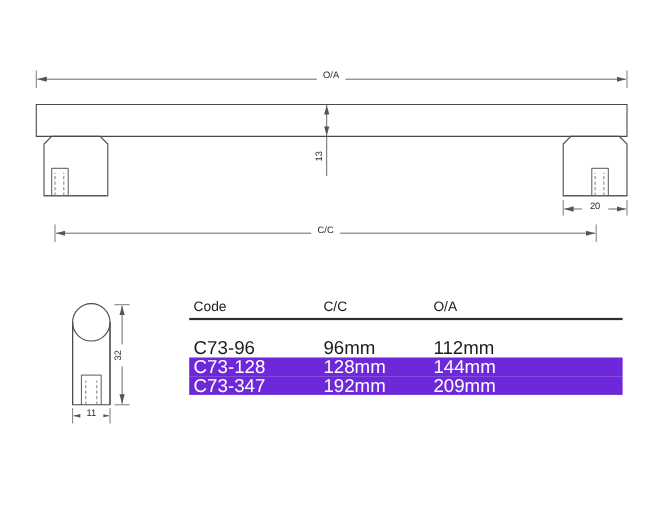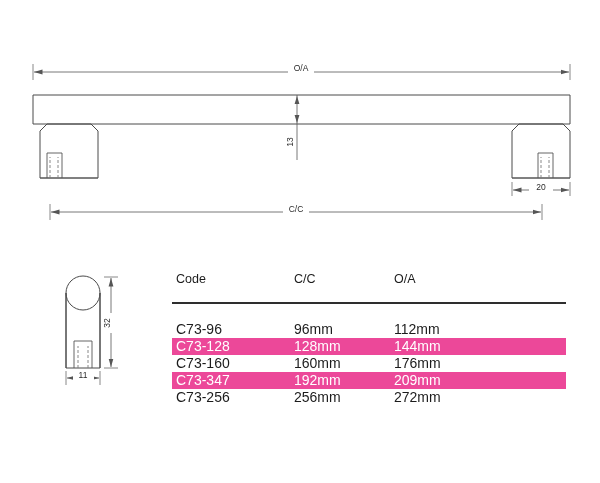--- a/index.html
+++ b/index.html
@@ -71,37 +71,37 @@
   table.spec {
     border-collapse: collapse;
     width: 394px;
     table-layout: fixed;
   }
   table.spec th {
     text-align: left;
     font-weight: normal;
     font-size: 12.5px;
     color: #1c1c1c;
-    padding: 0 0 16px 4px;
+    padding: 0 0 3px 4px;
     font-family: "Liberation Sans", sans-serif;
   }
   table.spec thead tr {
     border-bottom: 2.5px solid #2e2e2e;
   }
   table.spec td {
-    font-size: 14px;
+    font-size: 17px;
     color: #1c1c1c;
     padding: 1px 0 1px 4px;
     height: 15px;
     line-height: 15px;
     font-family: "Liberation Sans", sans-serif;
     white-space: nowrap;
   }
   table.spec tr.band td {
-    background: #ec4899;
+    background: #6d28d9;
     color: #ffffff;
   }
   table.spec col.c-code { width: 118px; }
   table.spec col.c-cc   { width: 100px; }
   table.spec col.c-oa   { width: 176px; }
   .header-spacer { height: 6px; }
 </style>
 </head>
 <body>
 
@@ -232,32 +232,22 @@
         <tr>
           <td>C73-96</td>
           <td>96mm</td>
           <td>112mm</td>
         </tr>
         <tr class="band">
           <td>C73-128</td>
           <td>128mm</td>
           <td>144mm</td>
         </tr>
-        <tr>
-          <td>C73-160</td>
-          <td>160mm</td>
-          <td>176mm</td>
-        </tr>
         <tr class="band">
           <td>C73-347</td>
           <td>192mm</td>
           <td>209mm</td>
         </tr>
-        <tr>
-          <td>C73-256</td>
-          <td>256mm</td>
-          <td>272mm</td>
-        </tr>
       </tbody>
     </table>
   </div>
 
 </div>
 
 </body></html>

